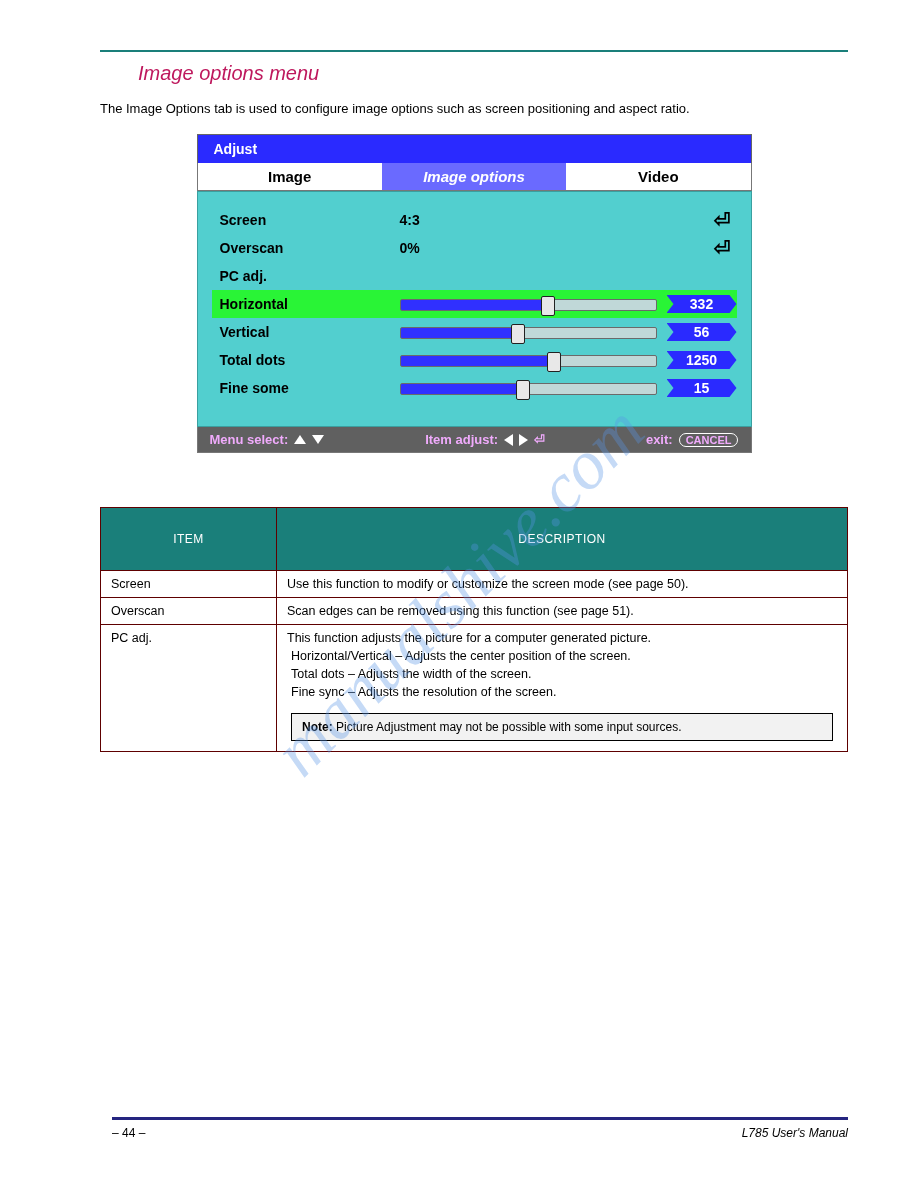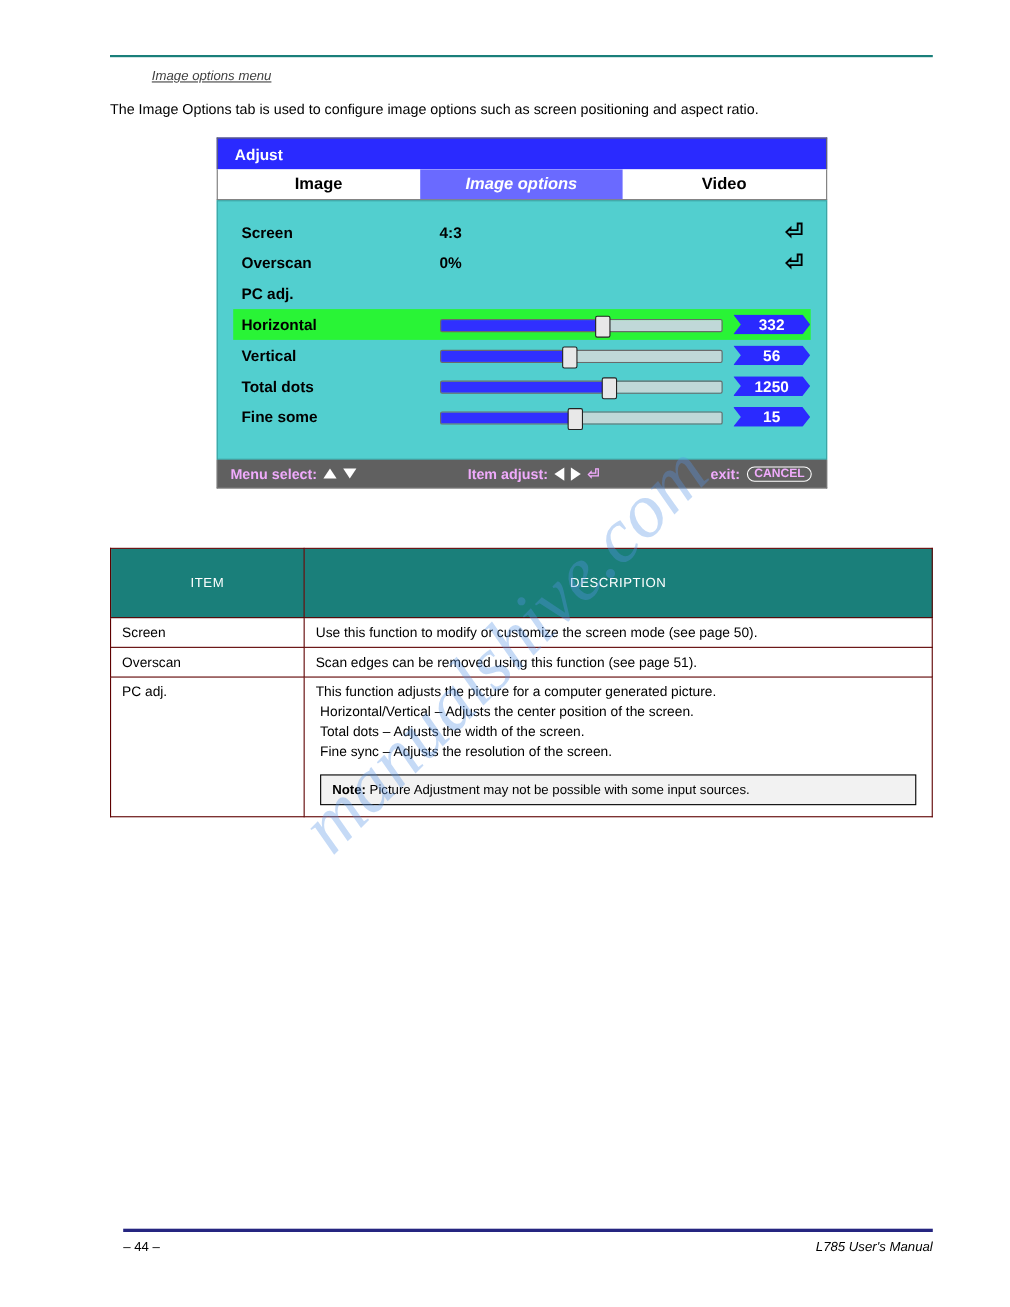--- a/index.html
+++ b/index.html
@@ -15,23 +15,22 @@
     position: relative;
     box-sizing: border-box;
     padding: 50px 70px 40px 100px;
   }
   .top-rule {
     border-top: 2px solid #1a7f7a;
     margin: 0 0 10px 0;
   }
   .section-subtitle {
     font-style: italic;
-    text-decoration: underline;
-    color: #404040;
-    font-size: 12px;
+    color: #be185d;
+    font-size: 20px;
     margin: 8px 0 16px 38px;
   }
   .section-desc {
     font-size: 13px;
     margin: 0 0 18px 0;
   }
   
   .osd {
     width: 555px;
     margin: 0 auto 54px auto;

